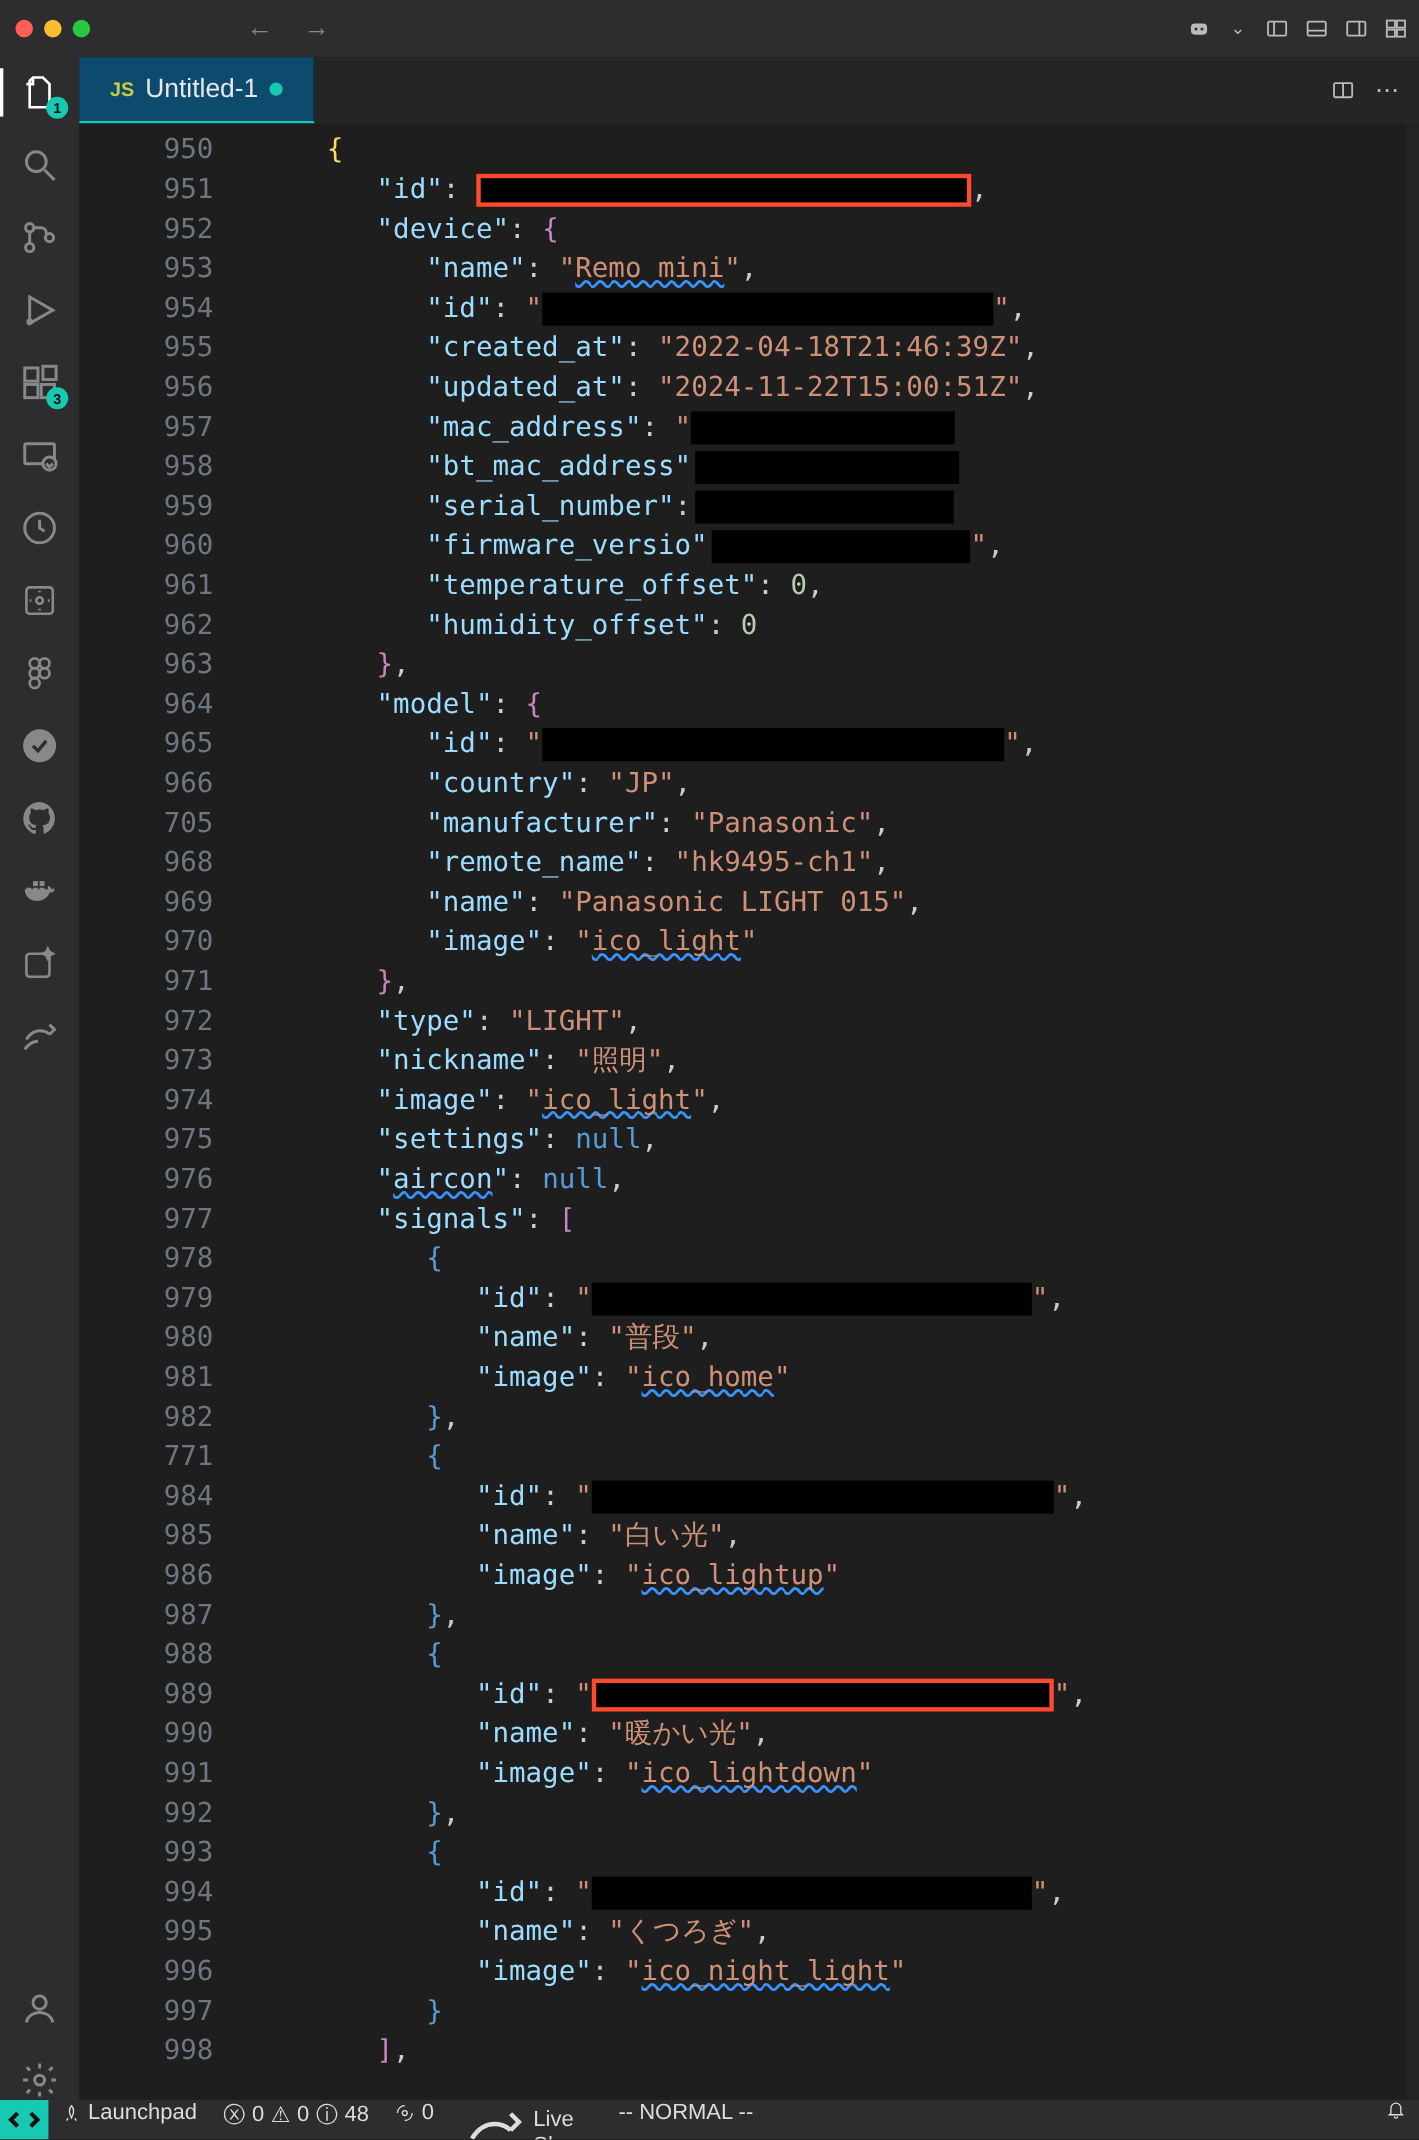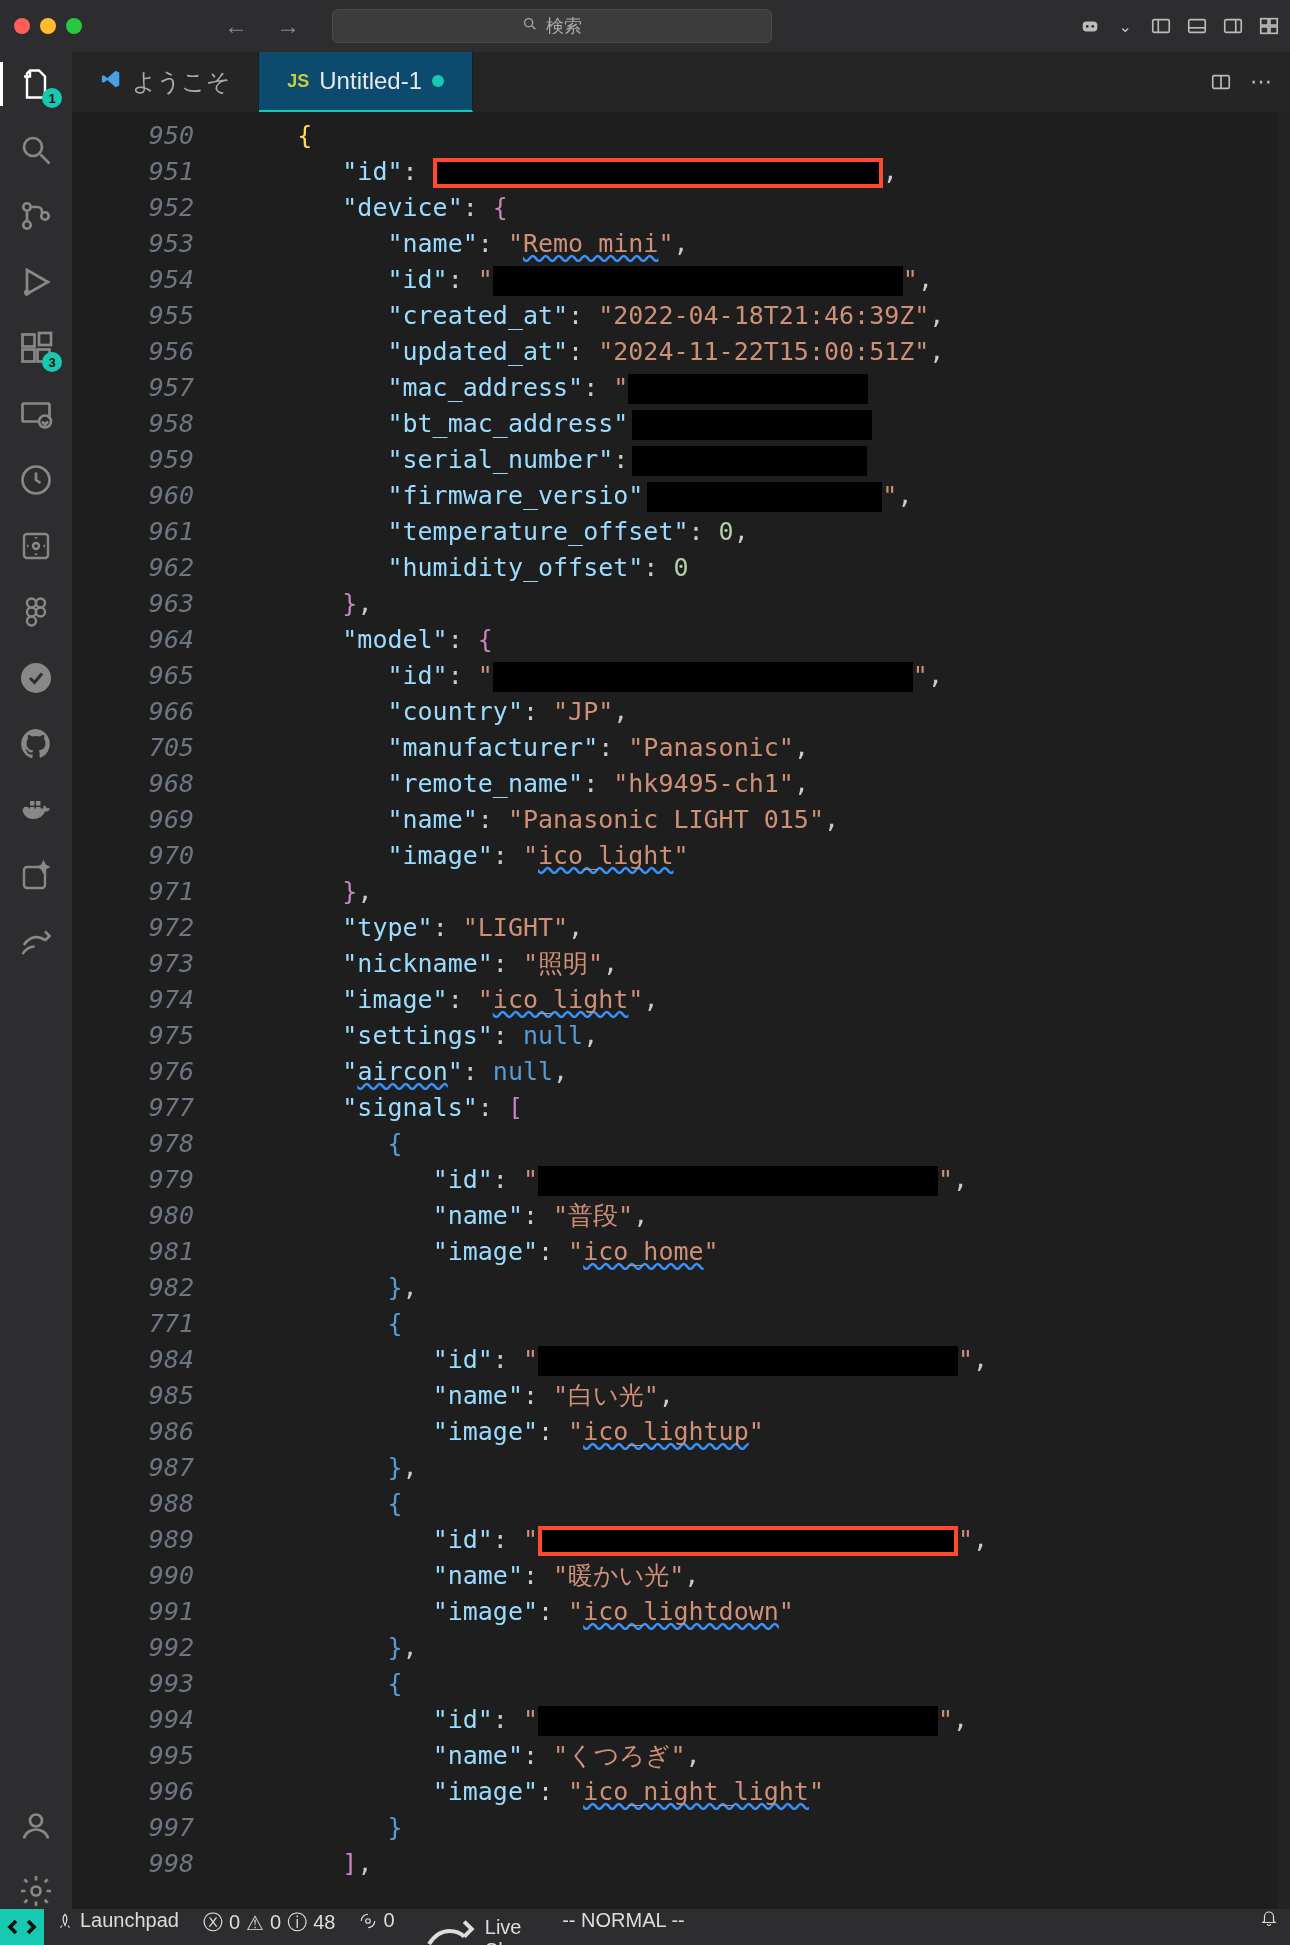--- a/index.html
+++ b/index.html
@@ -31,21 +31,21 @@
 
   .editorarea { flex:1; display:flex; flex-direction:column; background:#1e1e1e; min-width:0; }
   .tabsrow { height: 60px; background:#252526; display:flex; align-items:stretch; }
   .tab { display:flex; align-items:center; gap:10px; padding:0 28px; color:#aaa; font-size:24px; border-right:1px solid #1e1e1e; }
   .tab.active { background:#0c4a6e; color:#e8e8e8; border-bottom:2px solid #17c9b0; }
   .tab .dot { width:12px; height:12px; border-radius:50%; background:#ccc; }
   .tab .dot.mod { background:#17c9b0; }
   .tabsrow .tabactions { margin-left:auto; display:flex; align-items:center; gap:18px; padding-right:18px; color:#bbb; }
 
   .code { flex:1; display:flex; font-family: "Menlo","Consolas",monospace; font-size:25px; line-height:36px; overflow:hidden; position:relative; }
-  .gutter { width: 150px; text-align:right; color:#6e7681; padding-right:28px; padding-top:6px; user-select:none;font-style:italic; }
+  .gutter { width: 150px; text-align:right; color:#6e7681; padding-right:28px; padding-top:6px; user-select:none; }
   .gutter div { height:36px; }
   .foldcol { width: 26px; border-right: none; }
   .text { flex:1; white-space:pre; color:#d4d4d4; position:relative; padding-top:6px; padding-left:4px; }
   .text .line { height:36px; position:relative; }
 
   
   .p  { color:#ffd866; } 
   .p2 { color:#c586c0; } 
   .p3 { color:#569cd6; } 
   .k  { color:#9cdcfe; } 
@@ -73,29 +73,20 @@
 
 <div class="titlebar">
   <div class="traffic">
     <span class="r"></span>
     <span class="y"></span>
     <span class="g"></span>
   </div>
   <div class="navbtns">
     <div class="navbtn">←</div>
     <div class="navbtn">→</div>
-  </div>
-  <div class="searchbox">
-    <span>
-      <svg viewBox="0 0 24 24" width="16" height="16" stroke="#aaa" fill="none" stroke-width="2">
-          <circle cx="10" cy="10" r="6"></circle>
-          <line x1="15" y1="15" x2="20" y2="20"></line>
-        </svg>
-    </span>
-    <span>検索</span>
   </div>
   <div class="titlebar-right">
     <span class="icon">
       <svg viewBox="0 0 24 24" fill="#bbb">
           <rect x="4" y="7" width="16" height="11" rx="4"></rect>
           <circle cx="9" cy="12.5" r="1.5" fill="#2d2d30"></circle>
           <circle cx="15" cy="12.5" r="1.5" fill="#2d2d30"></circle>
         </svg>
     </span>
     <span style="color:#bbb;font-size:16px;">⌄</span>
@@ -239,26 +230,20 @@
     <div class="aitem">
         <svg viewBox="0 0 24 24" fill="none" stroke="#888" stroke-width="1.8">
           <circle cx="12" cy="12" r="3"></circle>
           <path d="M12 2v3M12 19v3M4.2 4.2l2 2M17.8 17.8l2 2M2 12h3M19 12h3M4.2 19.8l2-2M17.8 6.2l2-2"></path>
         </svg>
       </div>
   </div>
 
   <div class="editorarea">
     <div class="tabsrow">
-      <div class="tab">
-        <span><svg width="22" height="22" viewBox="0 0 24 24" fill="#4a9fe4">
-              <path d="M17 3l4 2v14l-4 2-9-8-4 3-2-1V9l2-1 4 3 9-8z"></path>
-            </svg></span>
-        <span>ようこそ</span>
-      </div>
       <div class="tab active">
         <span style="color:#cbcb41;font-weight:700;font-size:18px;">JS</span>
         <span>Untitled-1</span>
         <span class="dot mod"></span>
       </div>
       <div class="tabactions">
         <span class="icon">
             <svg viewBox="0 0 24 24" fill="none" stroke="#bbb" stroke-width="1.8">
               <rect x="3" y="5" width="18" height="14" rx="1.5"></rect>
               <line x1="12" y1="5" x2="12" y2="19"></line>

